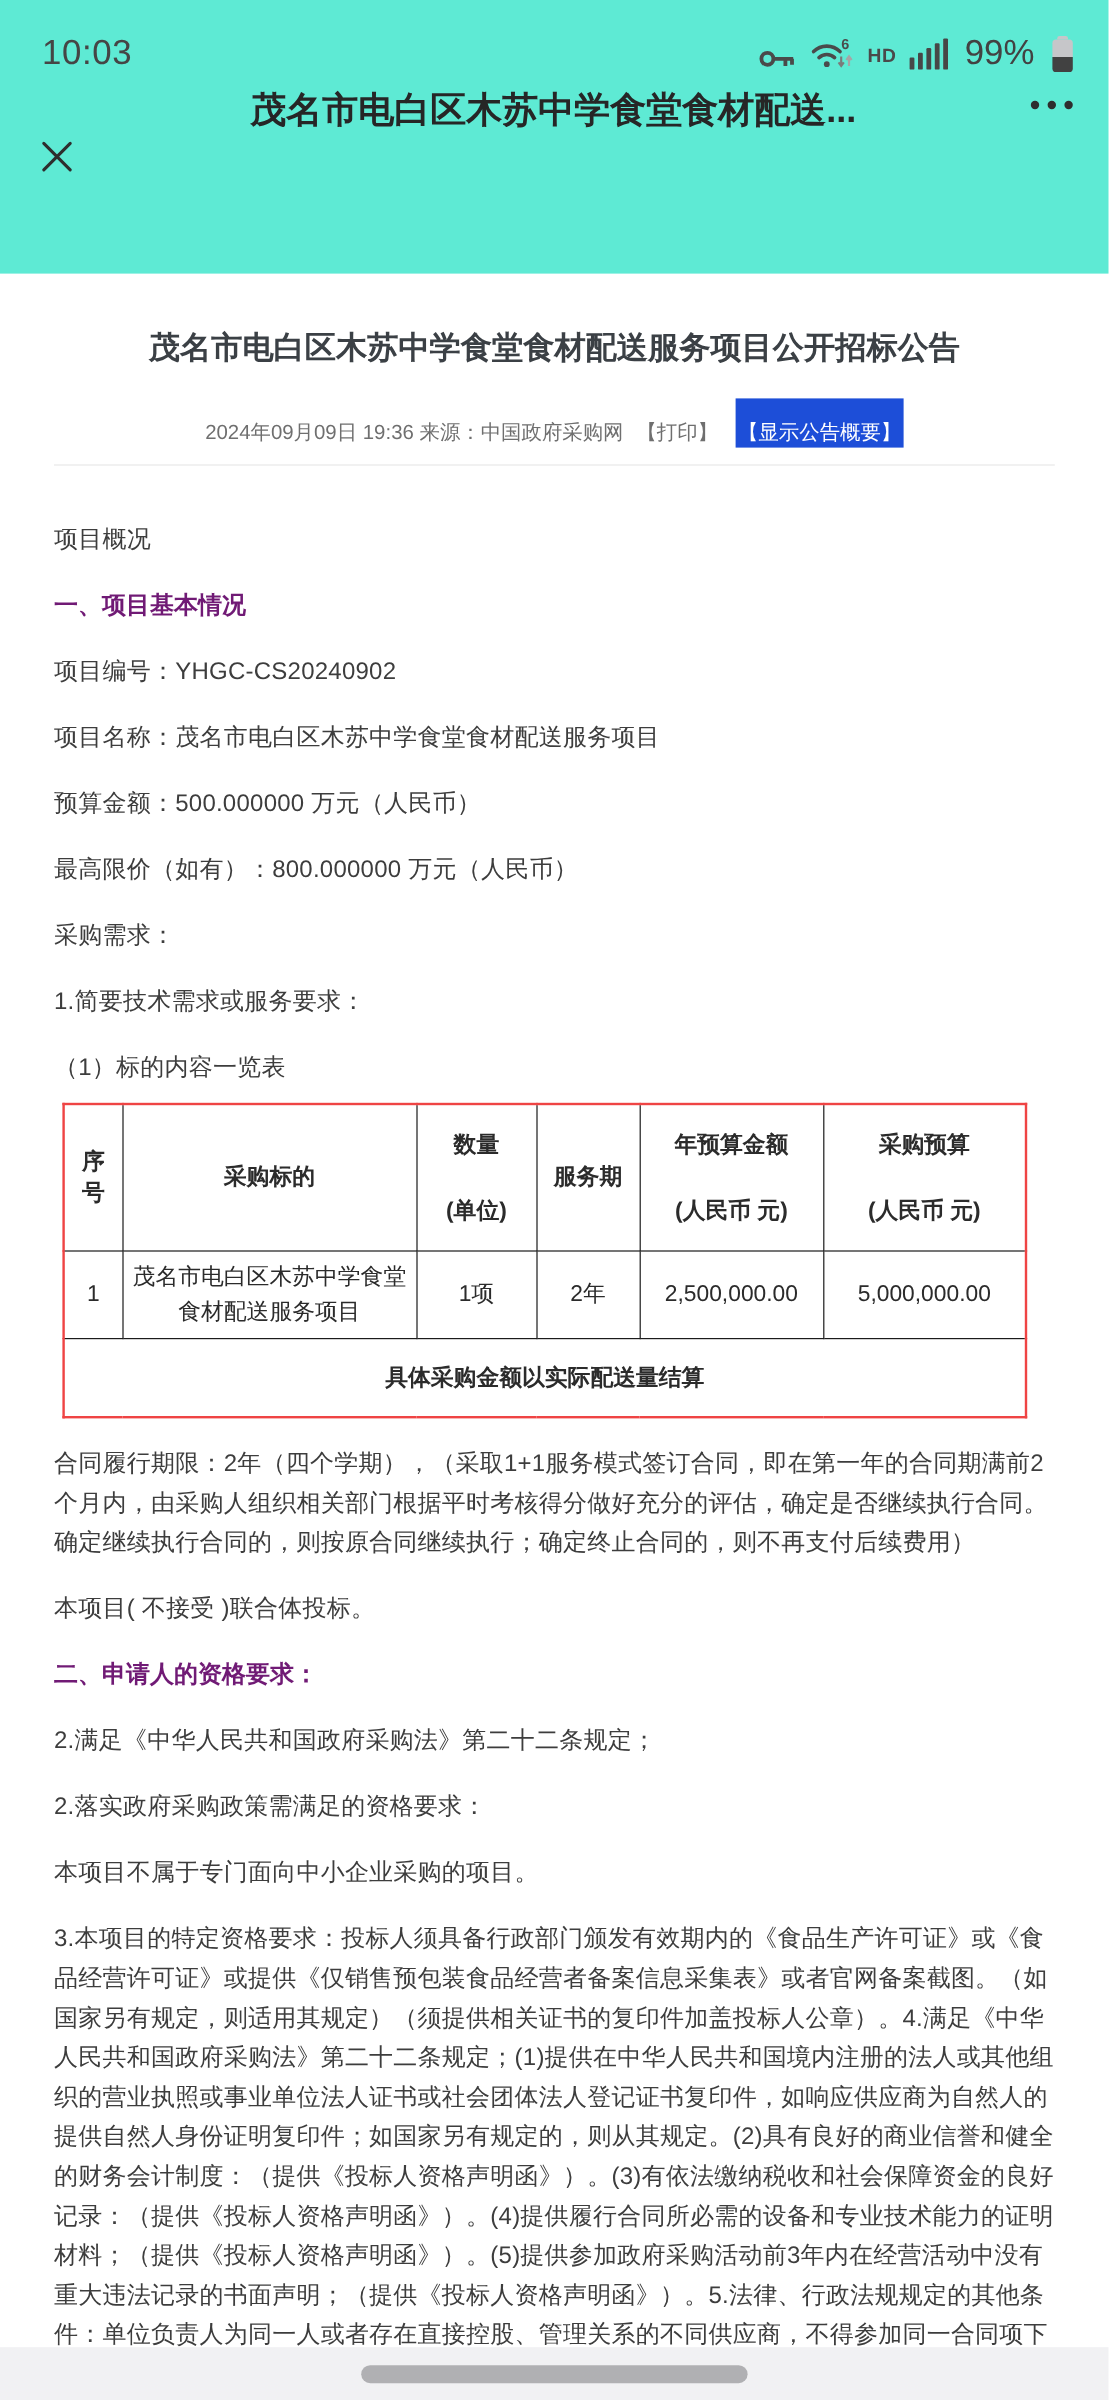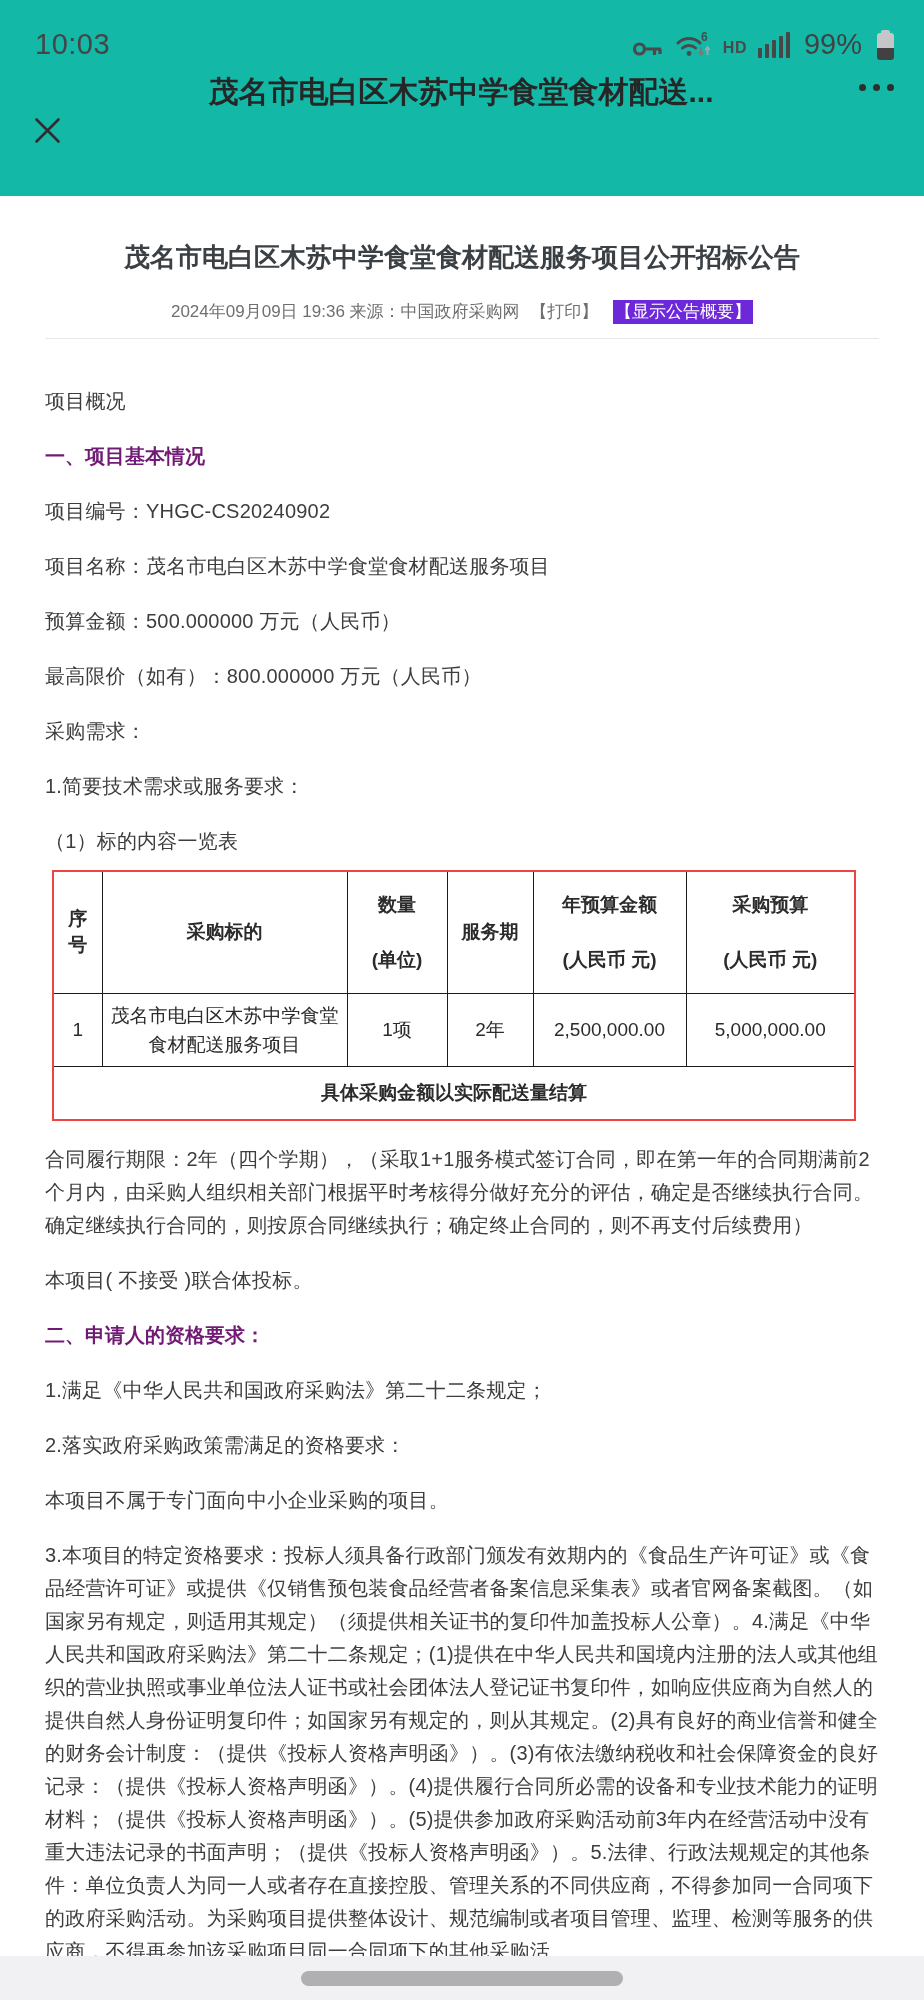--- a/index.html
+++ b/index.html
@@ -1,21 +1,21 @@
 <!DOCTYPE html>
 <html><head>
 <meta charset="utf-8">
 <style>
   * { margin:0; padding:0; box-sizing:border-box; }
   html,body { width:924px; height:2000px; overflow:hidden; }
   body { font-family:"Liberation Sans","DejaVu Sans",sans-serif; background:#ffffff; }
   .screen { position:relative; width:924px; height:2000px; background:#ffffff; overflow:hidden; }
 
   
-  .app-header { background:#14b8a6; height:196px; }
+  .app-header { background:#5eead4; height:228px; }
   .status-bar { display:flex; justify-content:space-between; align-items:center;
                 padding:16px 30px 0 35px; height:72px; }
   .status-time { font-size:29px; color:#454545; letter-spacing:0.5px; }
   .status-icons { display:flex; align-items:flex-end; gap:11px; color:#4a4a4a; }
   .hd-label { font-size:16px; font-weight:700; color:#4a4a4a; padding-bottom:4px; letter-spacing:0.5px; }
   .signal { display:flex; align-items:flex-end; gap:3px; padding-bottom:3px; }
   .signal i { display:block; width:4px; background:#474747; border-radius:1px; }
   .battery-percent { font-size:29px; color:#424242; margin-left:3px; }
   .battery { position:relative; width:17px; height:27px; border-radius:3px; margin-left:4px; margin-bottom:1px;
              background:linear-gradient(to top,#414141 45%, #c6c6c9 45%); }
@@ -28,40 +28,40 @@
   .close-btn, .more-btn { display:flex; align-items:center; justify-content:center; flex:0 0 auto; }
   .more-btn { gap:7px; height:30px; }
   .more-btn i { display:block; width:7px; height:7px; border-radius:50%; background:#2e2e2e; }
 
   
   .content { background:#ffffff; padding:0 45px 140px; }
   .article-title { margin-top:44px; text-align:center; font-size:26px; line-height:34px;
                    font-weight:700; color:#3b4045; }
   .meta { margin-top:26px; text-align:center; font-size:17px; color:#6f6f6f; }
   .meta .print { margin-left:6px;margin-top:16px; }
-  .meta .badge { display:inline-block; background:#6d28d9; color:#ffffff; padding:3px 2px 4px;
+  .meta .badge { display:inline-block; background:#1d4ed8; color:#ffffff; padding:20px 2px 4px;
                  margin-left:10px; line-height:1; }
   .divider { margin-top:14px; border:0; border-top:1px solid #e8e8e8; }
 
   .p  { font-size:20px; line-height:33px; color:#3d3d3d; margin-top:22px;
         letter-spacing:0.2px; word-break:break-all; }
   .p.first { margin-top:46px; }
   .p.cont  { margin-top:0; }
   .p.pre-gap { margin-bottom:26px; }
   .h-sec { font-size:20px; line-height:33px; color:#701a75; font-weight:700; margin-top:22px; }
 
   
   .spec-table { margin:12px 0 0 7px; width:802px; border-collapse:collapse;
                 border:2px solid #ef4444; font-size:19px; color:#2b2b2b;
                 text-align:center; table-layout:fixed; }
   .spec-table td { border:1px solid #1b1b1b; padding:0 6px; vertical-align:middle; }
   .hrow td { height:122px; font-weight:700; }
   .hrow .sub { margin-top:29px; }
   .drow td { height:73px; line-height:29px; }
-  .frow td { height:54px; font-weight:700; }
+  .frow td { height:66px; font-weight:700; }
 
   
   .bottom-bar { position:absolute; left:0; bottom:0; width:924px; height:44px;
                 background:#f1f1f3; display:flex; align-items:center; justify-content:center; }
   .home-pill { width:322px; height:15px; border-radius:8px; background:#b0b0b3; }
 </style>
 </head>
 <body>
 
 <div class="screen">
@@ -170,21 +170,21 @@
         <tr class="frow">
           <td colspan="6">具体采购金额以实际配送量结算</td>
         </tr>
       </tbody>
     </table>
 
     <p class="p">合同履行期限：2年（四个学期），（采取1+1服务模式签订合同，即在第一年的合同期满前2个月内，由采购人组织相关部门根据平时考核得分做好充分的评估，确定是否继续执行合同。确定继续执行合同的，则按原合同继续执行；确定终止合同的，则不再支付后续费用）</p>
     <p class="p">本项目( 不接受 )联合体投标。</p>
 
     <h2 class="h-sec">二、申请人的资格要求：</h2>
-    <p class="p">1.满足《中华人民共和国政府采购法》第二十二条规定；</p>
+    <p class="p">2.满足《中华人民共和国政府采购法》第二十二条规定；</p>
     <p class="p">2.落实政府采购政策需满足的资格要求：</p>
     <p class="p">本项目不属于专门面向中小企业采购的项目。</p>
     <p class="p">3.本项目的特定资格要求：投标人须具备行政部门颁发有效期内的《食品生产许可证》或《食品经营许可证》或提供《仅销售预包装食品经营者备案信息采集表》或者官网备案截图。（如国家另有规定，则适用其规定）（须提供相关证书的复印件加盖投标人公章）。4.满足《中华人民共和国政府采购法》第二十二条规定；(1)提供在中华人民共和国境内注册的法人或其他组织的营业执照或事业单位法人证书或社会团体法人登记证书复印件，如响应供应商为自然人的提供自然人身份证明复印件；如国家另有规定的，则从其规定。(2)具有良好的商业信誉和健全的财务会计制度：（提供《投标人资格声明函》）。(3)有依法缴纳税收和社会保障资金的良好记录：（提供《投标人资格声明函》）。(4)提供履行合同所必需的设备和专业技术能力的证明材料；（提供《投标人资格声明函》）。(5)提供参加政府采购活动前3年内在经营活动中没有重大违法记录的书面声明；（提供《投标人资格声明函》）。5.法律、行政法规规定的其他条件：单位负责人为同一人或者存在直接控股、管理关系的不同供应商，不得参加同一合同项下的政府采购活动。为采购项目提供整体设计、规范编制或者项目管理、监理、检测等服务的供应商，不得再参加该采购项目同一合同项下的其他采购活</p>
   </main>
 
   <div class="bottom-bar">
     <div class="home-pill"></div>
   </div>
 
 </div>

